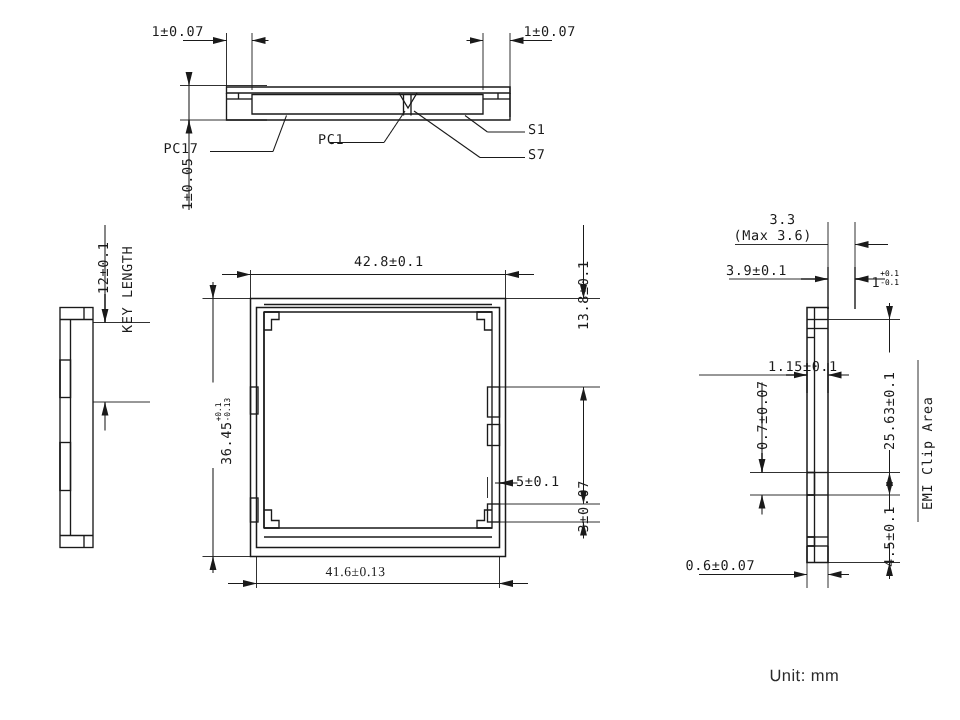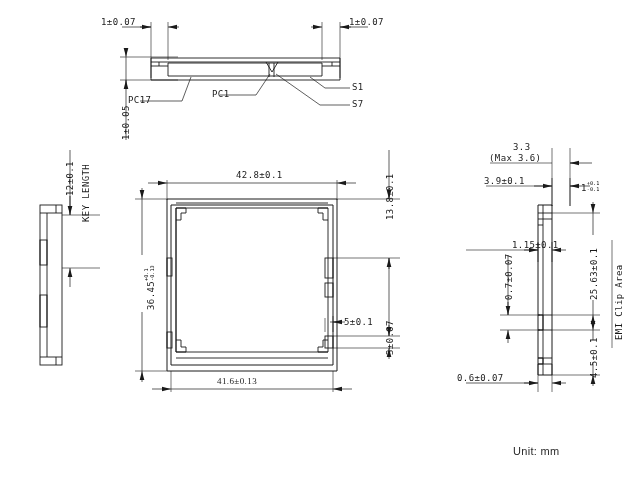--- a/index.html
+++ b/index.html
@@ -299,21 +299,21 @@
     <g stroke-width="0.6">
       <line x1="612" y1="240" x2="612" y2="348"></line>
     </g>
   </g>
 </svg>
 
 <div class="lbl" style="left:101px;top:18px;">1±0.07</div>
 <div class="lbl" style="left:349px;top:18px;">1±0.07</div>
 <div class="lbl rot" style="left:122px;top:140px;">1±0.05</div>
 
-<div class="lbl" style="left:128px;top:96px;">PC17</div>
+<div class="lbl" style="left:109px;top:96px;">PC17</div>
 <div class="lbl" style="left:212px;top:90px;text-align:center;">PC1</div>
 <div class="lbl" style="left:352px;top:83px;text-align:center;">S1</div>
 <div class="lbl" style="left:352px;top:100px;">S7</div>
 
 <div class="lbl rot" style="left:66px;top:196px;">12±0.1</div>
 <div class="lbl rot" style="left:82px;top:222px;">KEY LENGTH</div>
 
 <div class="lbl" style="left:236px;top:171px;">42.8±0.1</div>
 <div class="lbl" style="left:217px;top:377px;font-family:Liberation Serif, serif;">41.6±0.13</div>
 

